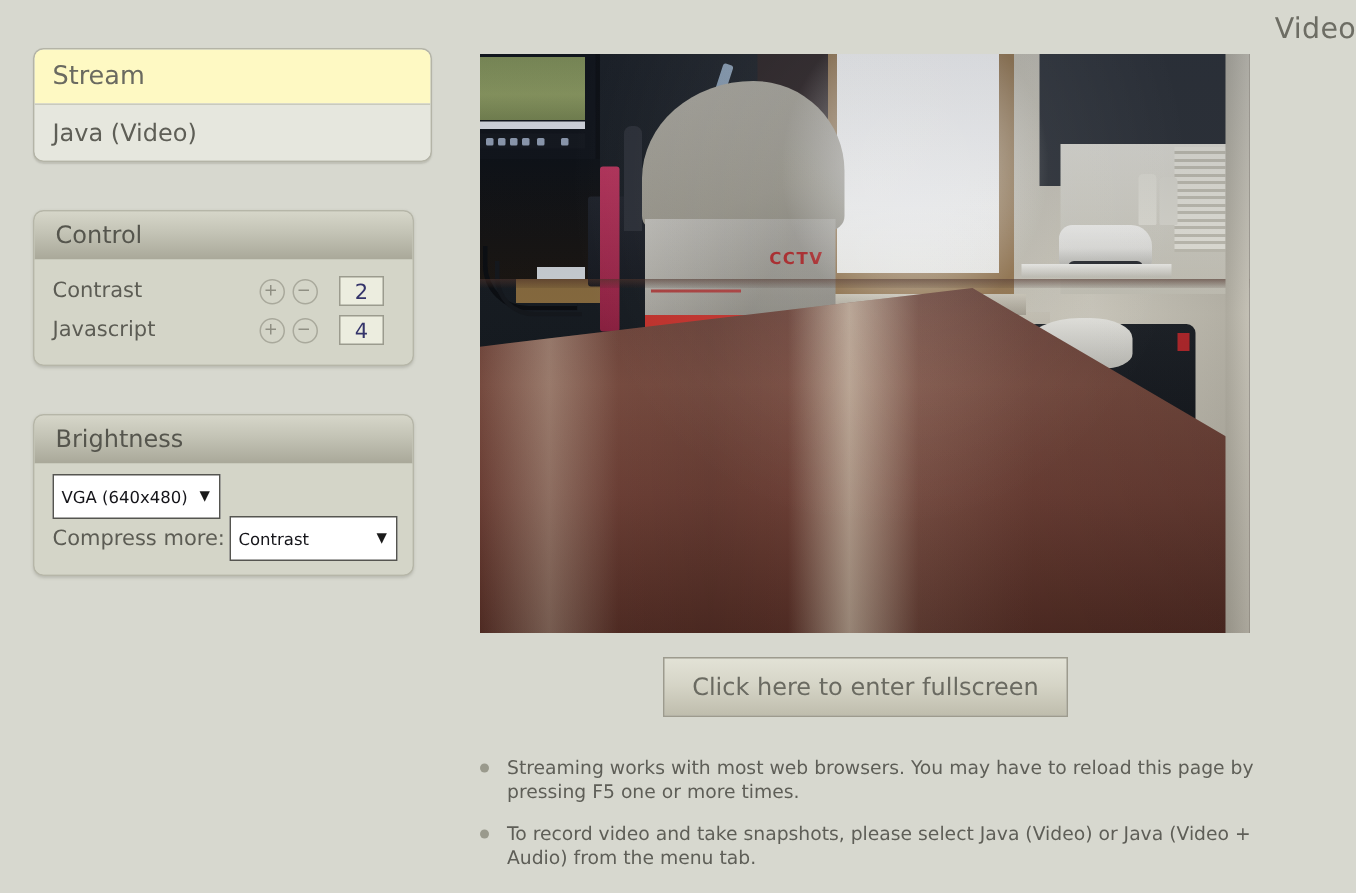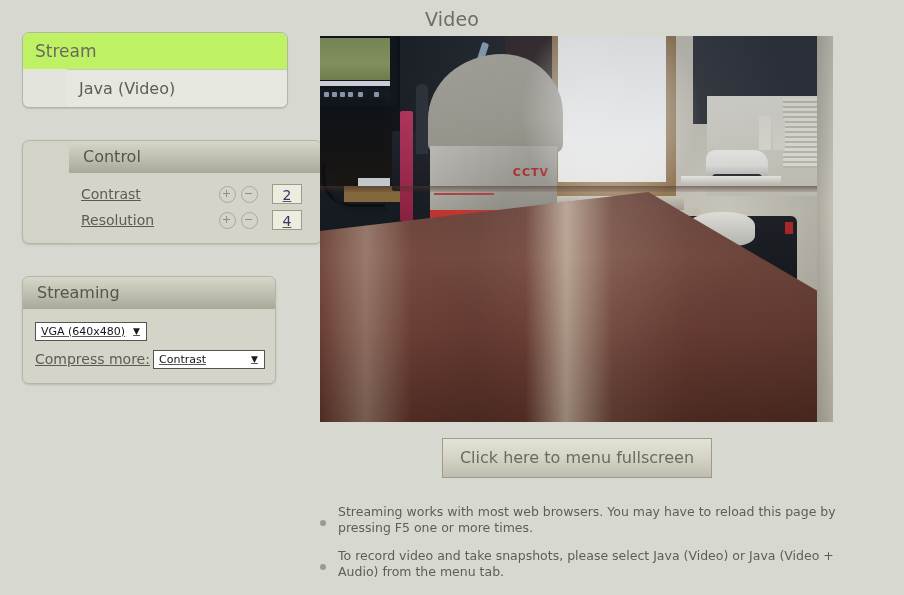--- a/index.html
+++ b/index.html
@@ -15,21 +15,21 @@
     position: relative;
     color: #5b5b55;
   }
 
   
   .page-title {
     position: absolute;
     left: 0;
     top: 8px;
     width: 904px;
-    text-align: center;
+    text-align: right;
     font-size: 19px;
     color: #6d6d64;
     letter-spacing: 0.2px;
   }
 
   
   .left-col {
     position: absolute;
     left: 22px;
     top: 32px;
@@ -39,39 +39,38 @@
   
   .panel-stream {
     width: 264px;
     border: 1px solid #b4b4a7;
     border-radius: 7px;
     background: #e3e4db;
     box-shadow: 0 1px 1px rgba(120,120,108,0.25);
     overflow: hidden;
   }
   .stream-header {
-    background: #bef264;
+    background: #fef9c3;
     height: 36px;
     line-height: 36px;
     padding-left: 12px;
     font-size: 17px;
     color: #6a6a60;
     box-sizing: border-box;
   }
   .stream-item {
     height: 38px;
     line-height: 38px;
     padding-left: 12px;
     font-size: 16px;
     color: #5e5e56;
     background: #e6e7de;
     border-top: 1px solid #c9cabd;
     box-sizing: border-box;
     cursor: pointer;
-    margin-left: 44px;
   }
   .stream-item:first-of-type { border-top: 1px solid #bcbcaf; }
 
   
   .panel {
     width: 252px;
     border: 1px solid #b6b6a8;
     border-radius: 7px;
     background: #d3d4c7;
     box-shadow: 0 1px 2px rgba(120,120,108,0.30);
@@ -82,24 +81,23 @@
     line-height: 32px;
     padding-left: 14px;
     font-size: 16px;
     color: #55554d;
     background: linear-gradient(to bottom, #d6d6c9 0%, #c3c3b5 45%, #a9a899 100%);
     box-sizing: border-box;
   }
   .panel-body {
     padding: 8px 0 10px 0;
     background: #d4d5c8;
-    text-decoration: underline;
-  }
-
-  .panel-control { margin-top: 32px; padding-left: 46px; }
+  }
+
+  .panel-control { margin-top: 32px; }
   .panel-resolution { margin-top: 32px; }
 
   
   .ctrl-row {
     display: flex;
     align-items: center;
     height: 26px;
     padding-left: 12px;
   }
   .ctrl-label {
@@ -159,21 +157,21 @@
     height: 28px;
     padding-left: 12px;
   }
   .res-label {
     font-size: 14px;
     color: #5c5c54;
     width: 118px;
   }
   .sel {
     width: 112px;
-    height: 19px;
+    height: 30px;
     border: 1px solid #555550;
     background: #ffffff;
     font-size: 11px;
     color: #15151a;
     display: flex;
     align-items: center;
     box-sizing: border-box;
     cursor: pointer;
     position: relative;
   }
@@ -457,21 +455,20 @@
   
   .notes {
     position: absolute;
     left: 320px;
     top: 504px;
     width: 520px;
   }
   .note {
     display: flex;
     margin-bottom: 12px;
-    align-items: center;
   }
   .note-bullet {
     width: 18px;
     flex: none;
     padding-top: 5px;
   }
   .note-bullet span {
     display: block;
     width: 6px;
     height: 6px;
@@ -501,31 +498,31 @@
     <div class="panel-body">
 
       <div class="ctrl-row">
         <div class="ctrl-label">Contrast</div>
         <div class="stepper plus"></div>
         <div class="stepper"></div>
         <div class="ctrl-value">2</div>
       </div>
 
       <div class="ctrl-row">
-        <div class="ctrl-label">Resolution</div>
+        <div class="ctrl-label">Javascript</div>
         <div class="stepper plus"></div>
         <div class="stepper"></div>
         <div class="ctrl-value">4</div>
       </div>
 
     </div>
   </div>
 
   <div class="panel panel-resolution">
-    <div class="panel-header">Streaming</div>
+    <div class="panel-header">Brightness</div>
     <div class="panel-body">
 
       <div class="res-row">
         <div class="sel">
           <span class="sel-text">VGA (640x480)</span>
           <span class="sel-arrow">▼</span>
         </div>
       </div>
 
       <div class="res-row">
@@ -598,21 +595,21 @@
     </div>
     <div class="cctv-band"></div>
 
     <div class="desk-edge"></div>
     <div class="desk"></div>
 
     <div class="video-tone"></div>
   </div>
 </div>
 
-<div class="fullscreen-btn">Click here to menu fullscreen</div>
+<div class="fullscreen-btn">Click here to enter fullscreen</div>
 
 <div class="notes">
   <div class="note">
     <div class="note-bullet">
         <span></span>
       </div>
     <div class="note-text">Streaming works with most web browsers. You may have to reload this page by pressing F5 one or more times.</div>
   </div>
   <div class="note">
     <div class="note-bullet">

